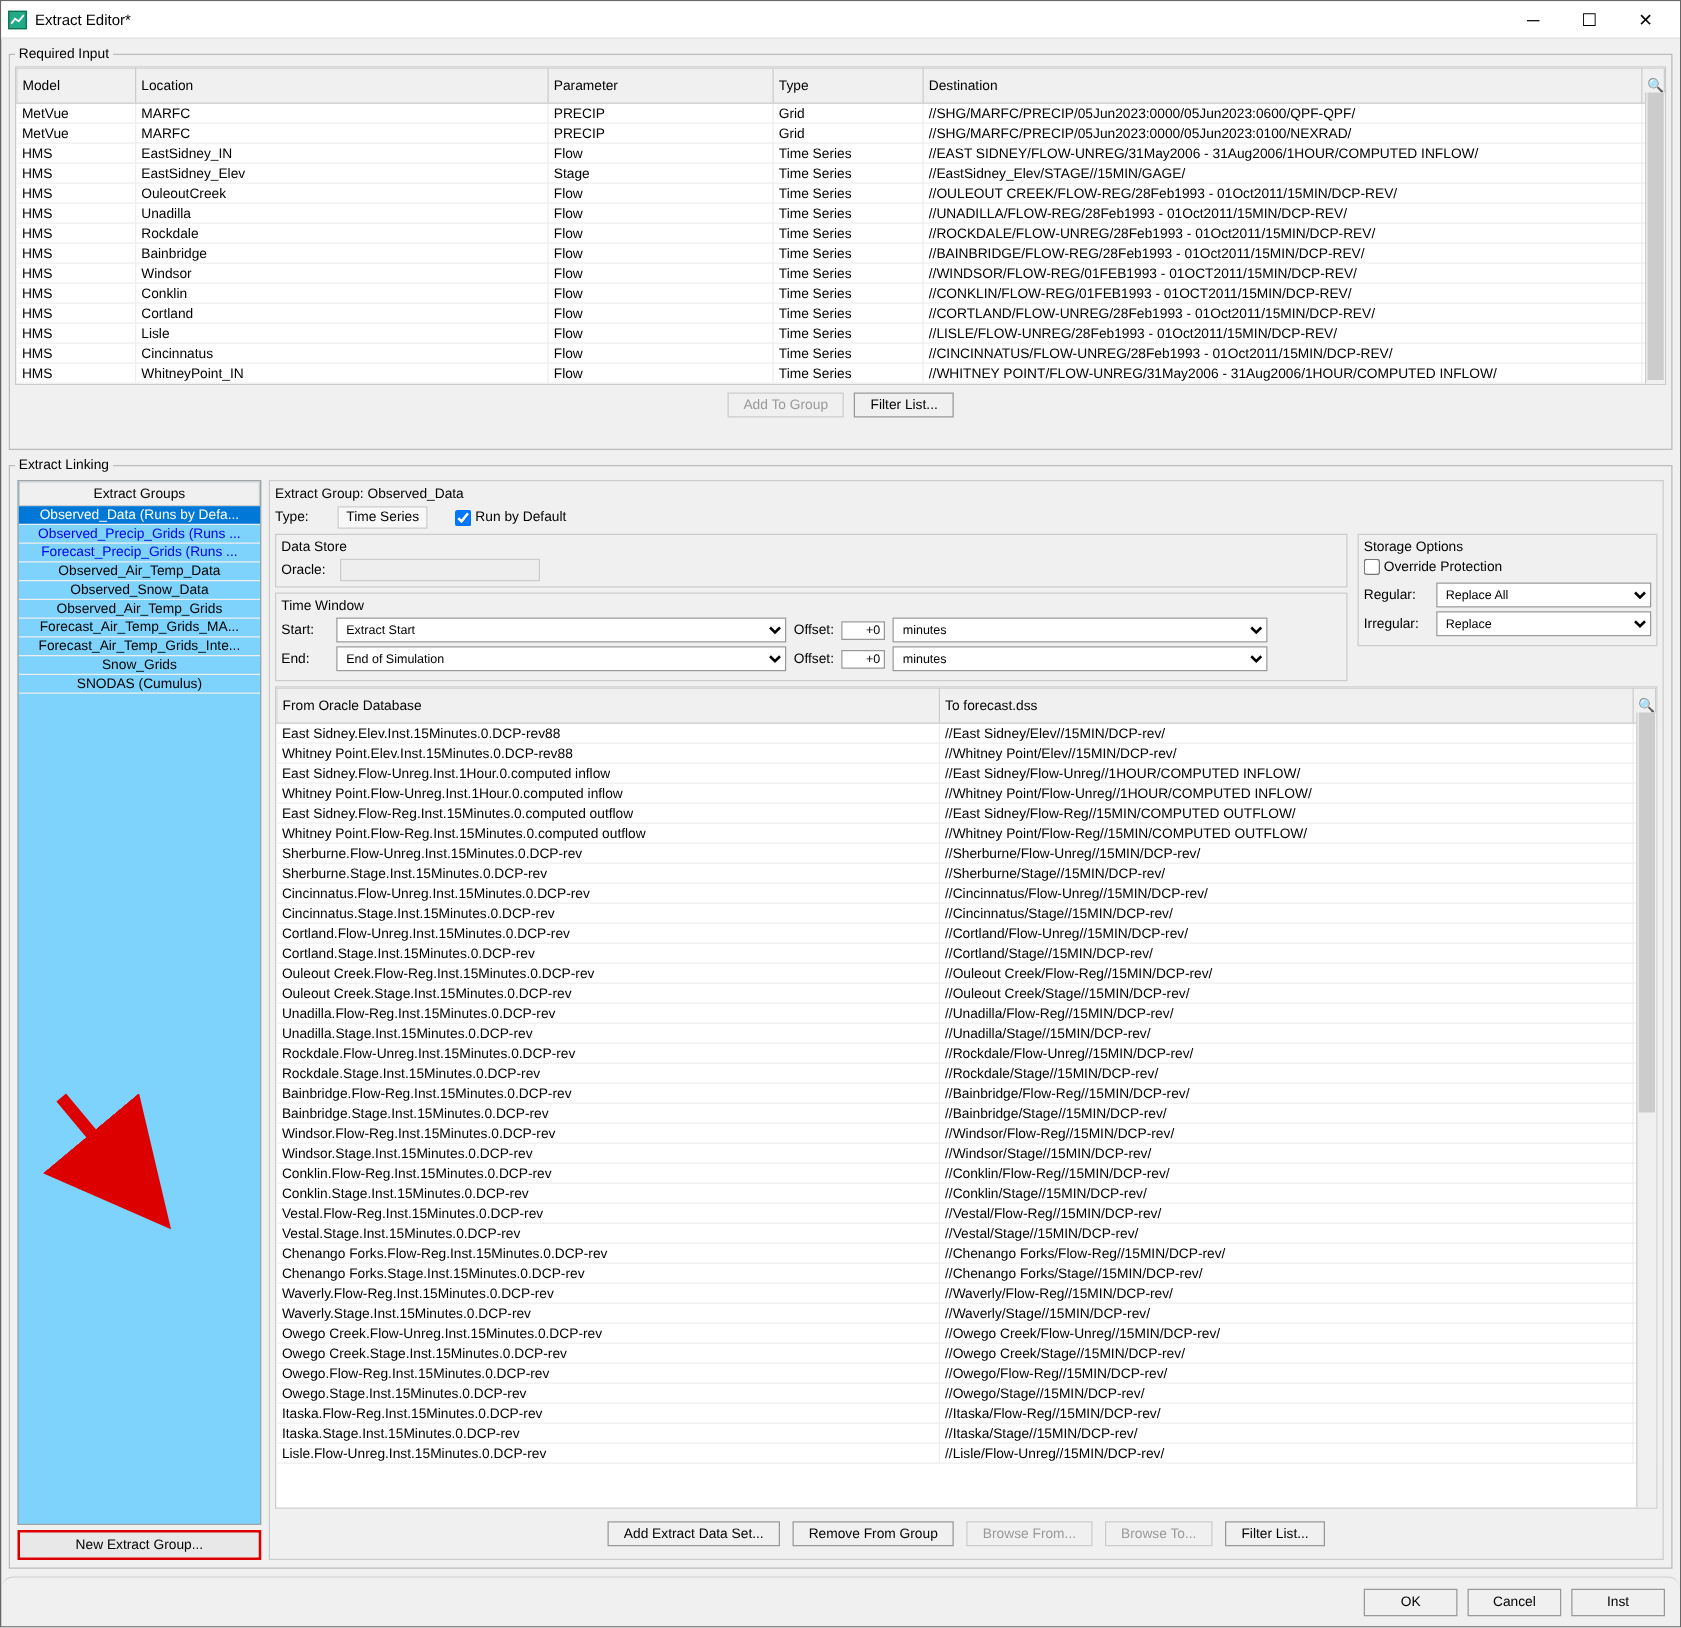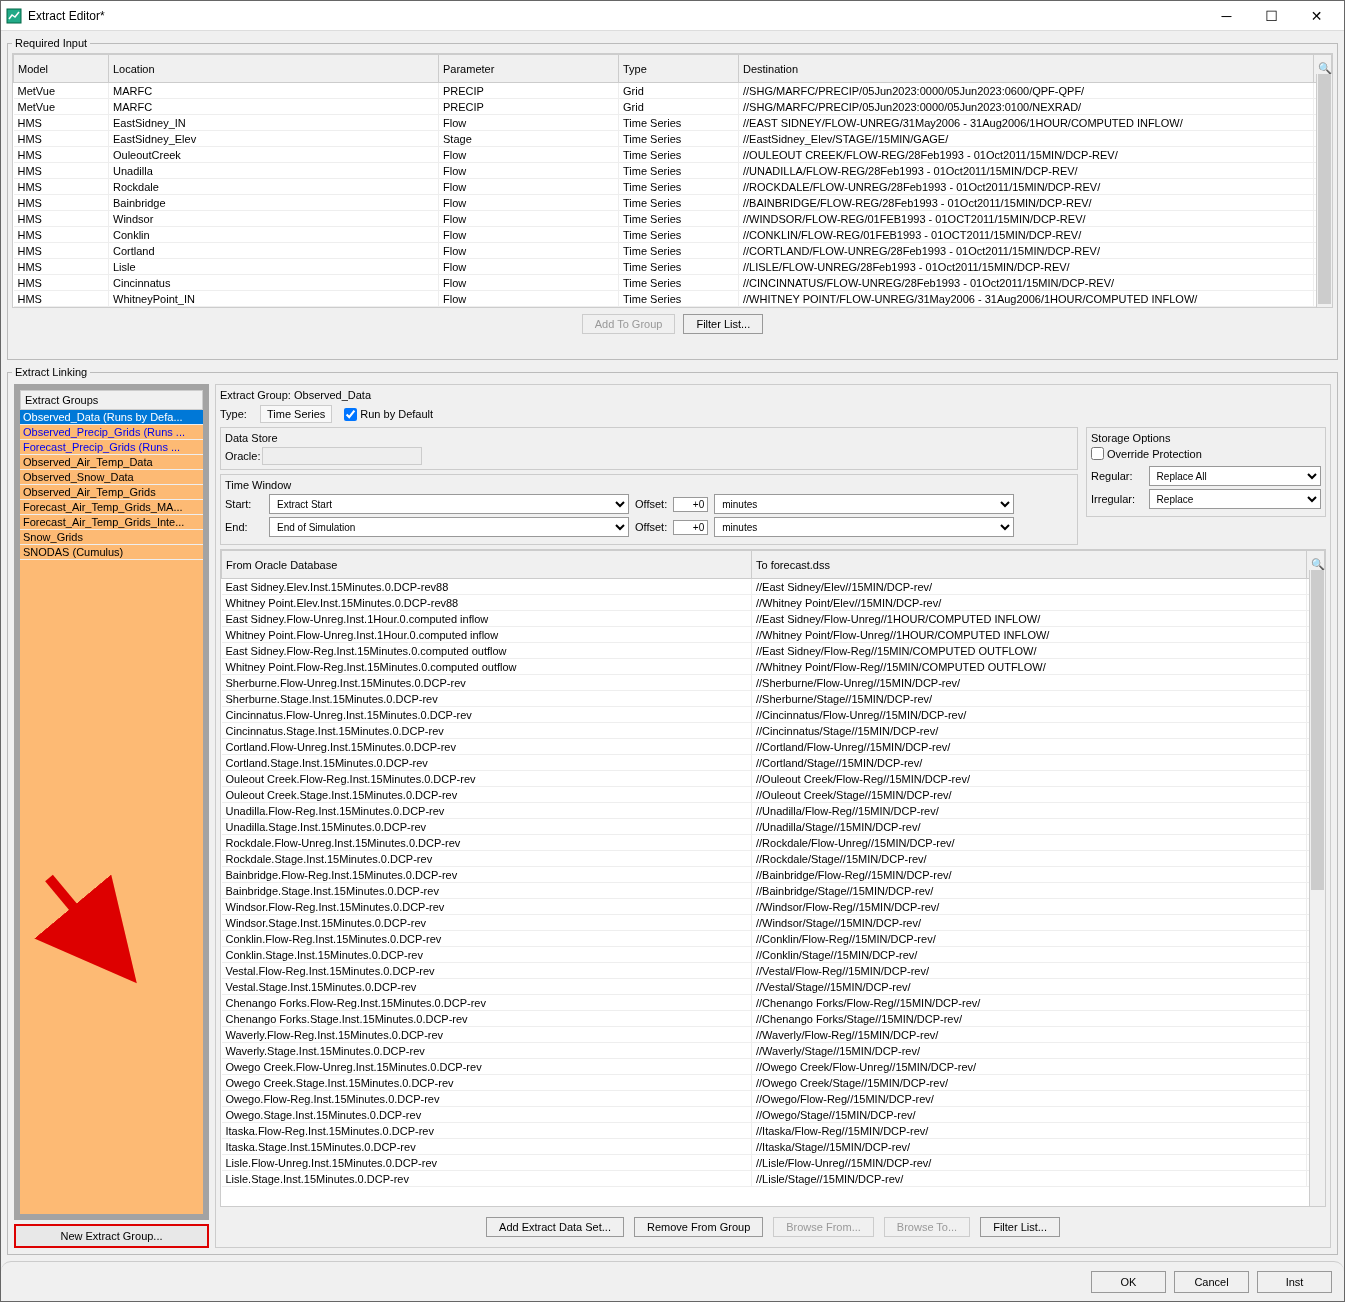--- a/index.html
+++ b/index.html
@@ -18,28 +18,28 @@
 table { width: 100%; border-collapse: collapse; table-layout: fixed; font-size: 11px; }
 th { text-align: left; padding: 2px 4px; background: #f0f0f0; border: 1px solid #ccc; font-weight: normal; height: 28px; }
 td { padding: 1px 4px; border-right: 1px solid #eee; border-bottom: 1px solid #eee; height: 16px; white-space: nowrap; overflow: hidden; text-overflow: ellipsis; }
 .mag-cell { width: 18px; text-align: center; background: #f0f0f0; }
 .btn-row { display: flex; justify-content: center; gap: 8px; padding: 6px 0 2px 0; }
 button { font-size: 11px; padding: 3px 12px; background: #f0f0f0; border: 1px solid #999; cursor: default; }
 button:disabled { color: #999; border-color: #ccc; }
 .extract-linking { flex: 1; display: flex; flex-direction: column; overflow: hidden; }
 .linking-body { flex: 1; display: flex; gap: 6px; padding: 2px; overflow: hidden; }
 .left-pane { width: 195px; display: flex; flex-direction: column; }
-.groups-list-wrap { flex: 1; background: #fdba74; border: 6px solid #a3a3a3; overflow-y: auto; }
+.groups-list-wrap { flex: 1; background: #7dd3fc; border: 1px solid #a3a3a3; overflow-y: auto; text-align: center; }
 .groups-header { background: #f0f0f0; border: 1px solid #ccc; padding: 3px 4px; }
 .group-item { padding: 1px 3px; white-space: nowrap; overflow: hidden; text-overflow: ellipsis; border-bottom: 1px solid #eee; }
 .group-item.selected { background: #0078d7; color: #fff; }
 .group-item.blue { color: #0000ee; }
 .new-group-btn { margin-top: 4px; width: 100%; padding: 4px; border: 2px solid #d00; background: #e8e8e8; }
 .right-pane { flex: 1; display: flex; flex-direction: column; gap: 4px; overflow: hidden; border: 1px solid #ccc; padding: 4px; background: #f0f0f0; }
-.form-row { display: flex; align-items: center; gap: 2px; font-size: 11px; }
+.form-row { display: flex; align-items: center; gap: 12px; font-size: 11px; }
 .form-label { min-width: 38px; }
 .type-box { border: 1px solid #ccc; background: #f8f8f8; padding: 2px 6px; }
 .checkbox-wrap { display: flex; align-items: center; gap: 3px; margin-left: 10px; }
 .subgroup { border: 1px solid #ccc; padding: 4px; background: #f0f0f0; }
 .subgroup-title { font-size: 11px; margin-bottom: 3px; }
 .tw-row { display: flex; align-items: center; gap: 6px; margin-bottom: 3px; }
 .tw-select { flex: 1; max-width: 360px; }
 select, input[type=text] { font-size: 10px; padding: 1px 3px; border: 1px solid #999; background: #fff; }
 select { height: 20px; }
 .offset-input { width: 35px; text-align: right; }
@@ -504,25 +504,20 @@
                   <tr>
                     <td>Itaska.Stage.Inst.15Minutes.0.DCP-rev</td>
                     <td>//Itaska/Stage//15MIN/DCP-rev/</td>
                     <td></td>
                   </tr>
                   <tr>
                     <td>Lisle.Flow-Unreg.Inst.15Minutes.0.DCP-rev</td>
                     <td>//Lisle/Flow-Unreg//15MIN/DCP-rev/</td>
                     <td></td>
                   </tr>
-                  <tr>
-                    <td>Lisle.Stage.Inst.15Minutes.0.DCP-rev</td>
-                    <td>//Lisle/Stage//15MIN/DCP-rev/</td>
-                    <td></td>
-                  </tr>
                 </tbody>
             </table>
             <div class="scrollbar-v">
                 <div class="scroll-thumb" style="height:320px"></div>
               </div>
           </div>
 
           <div class="bottom-btns">
             <button>Add Extract Data Set...</button>
             <button>Remove From Group</button>

